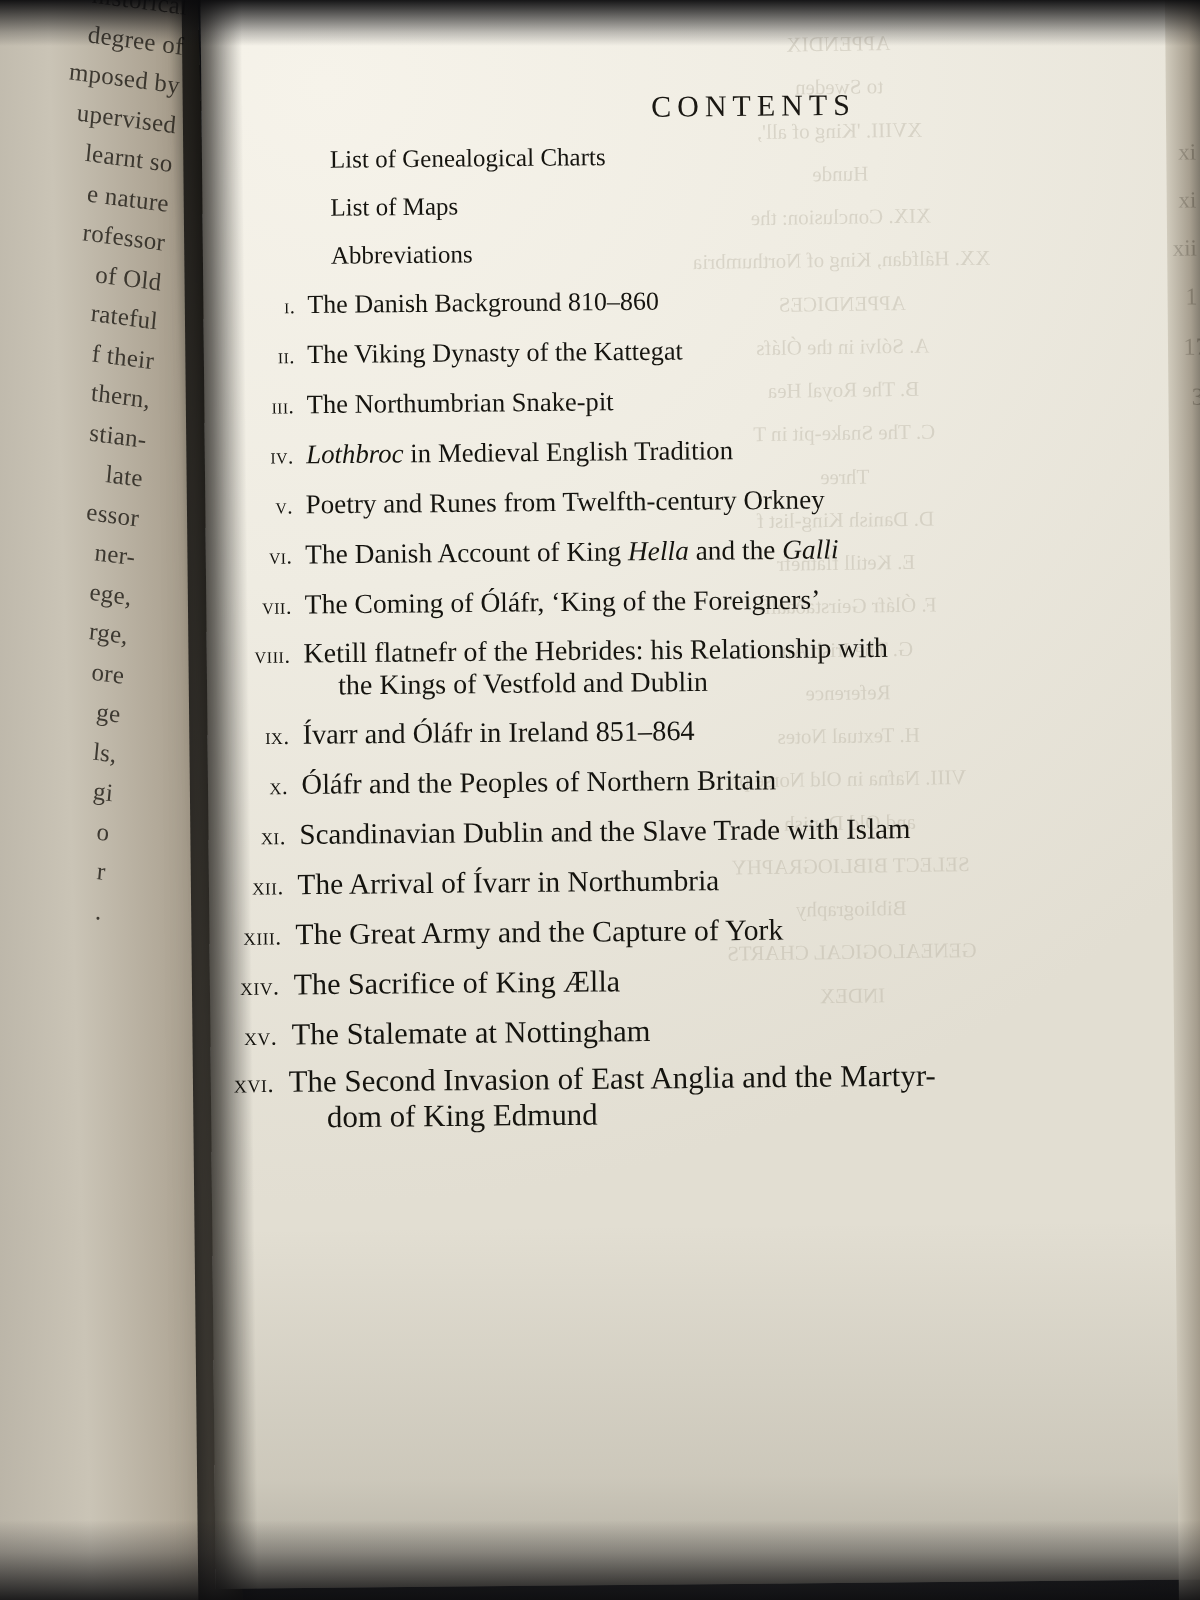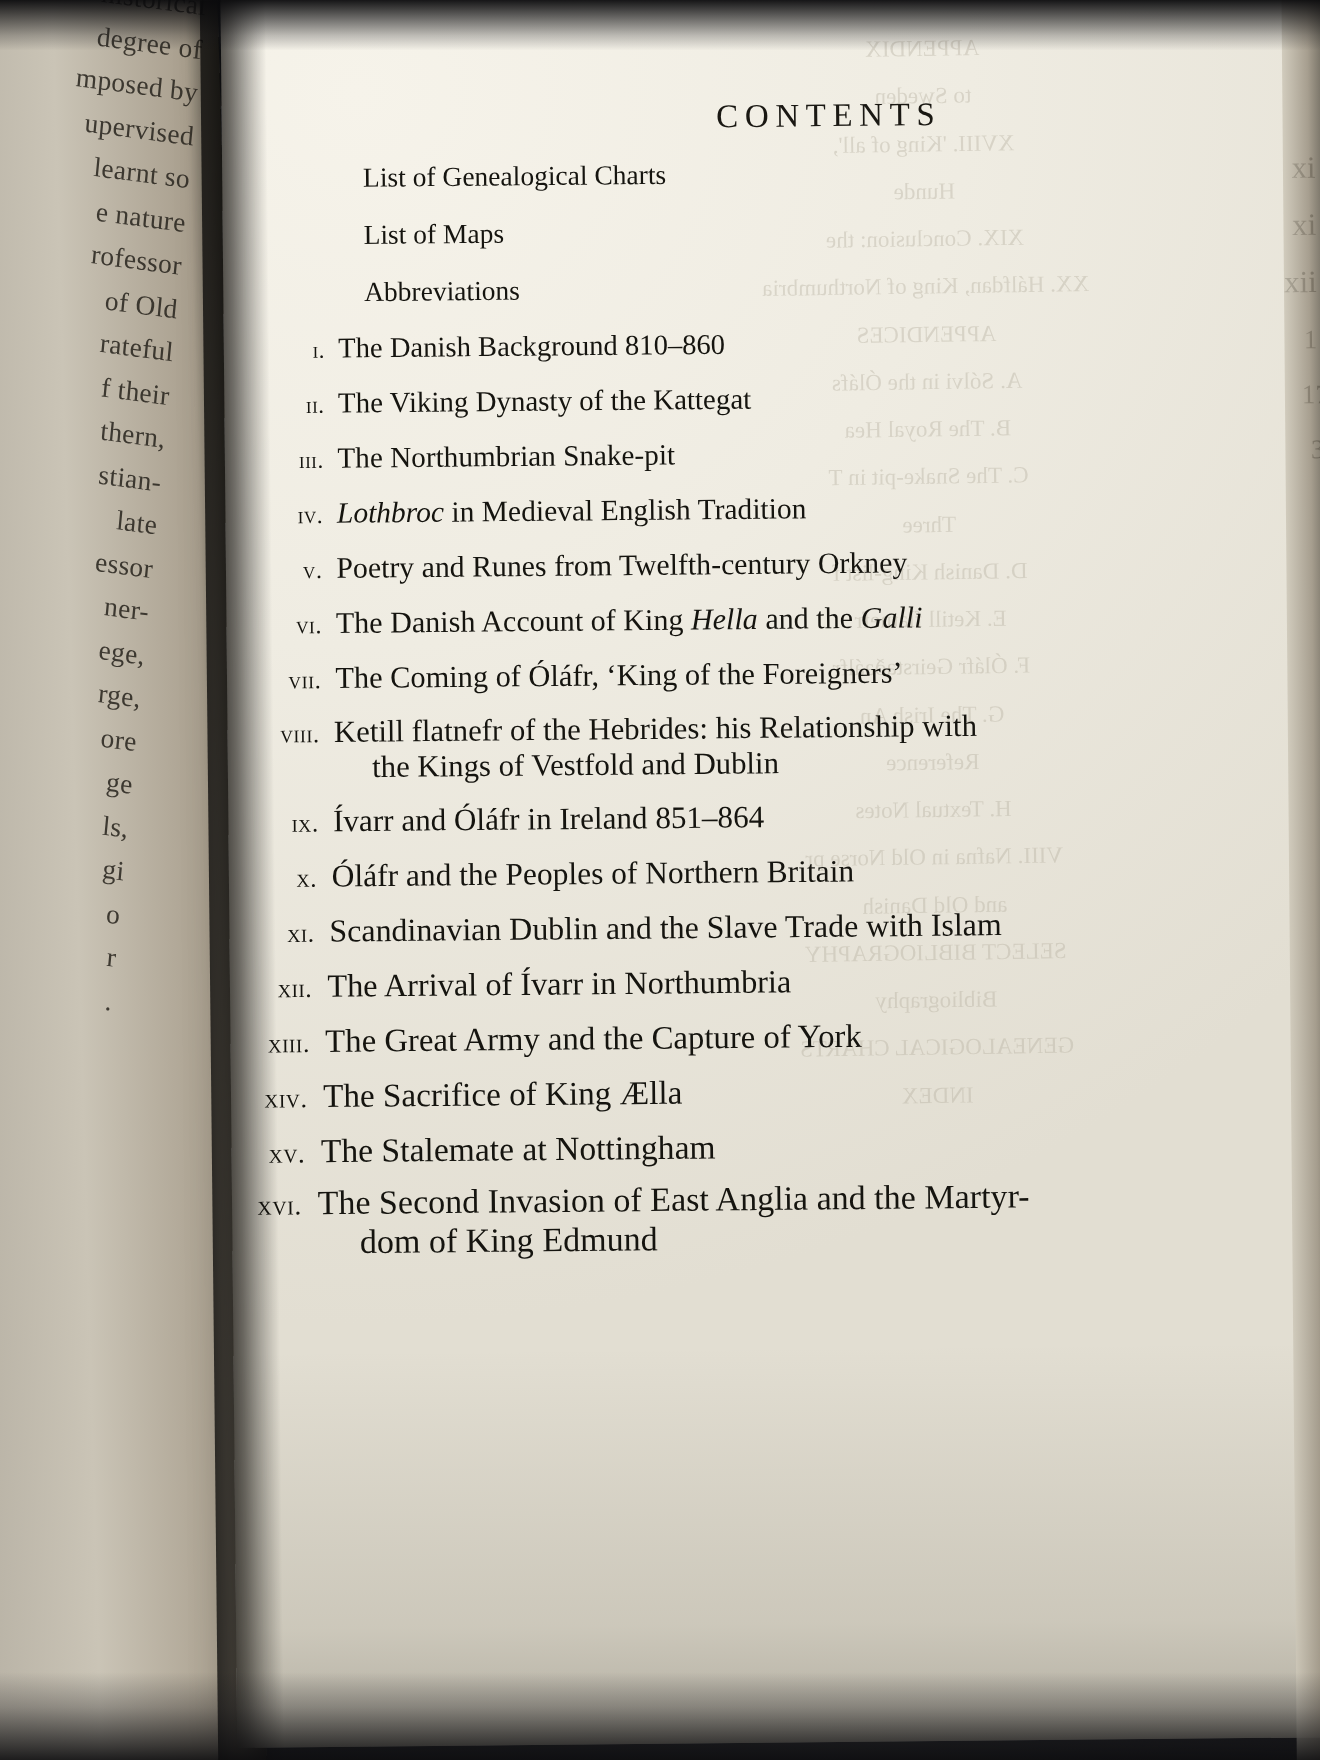--- a/index.html
+++ b/index.html
@@ -158,21 +158,21 @@
     min-width: 56px;
     text-align: right;
     font-size: 24px;
   }
   .row .label i { font-style: italic; }
 
   
   .front .num { flex-basis: 92px; }
   .front .label { padding-left: 24px; }
   .front { font-size: 25px; margin-bottom: 16px; }
-  .front .page { font-size: 28px; }
+  .front .page { font-size: 23px; }
 
   .sub {
     display: block;
     padding-left: 32px;
   }
 
   
   .r0  { transform: translateX(0px)   scale(1.00); }
   .r1  { transform: translateX(0px)   scale(1.00); }
   .r2  { transform: translateX(0px)   scale(1.00); }

